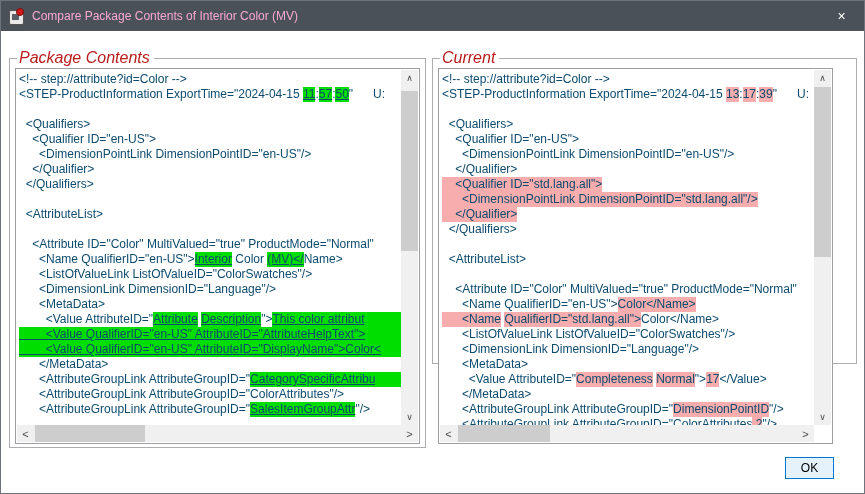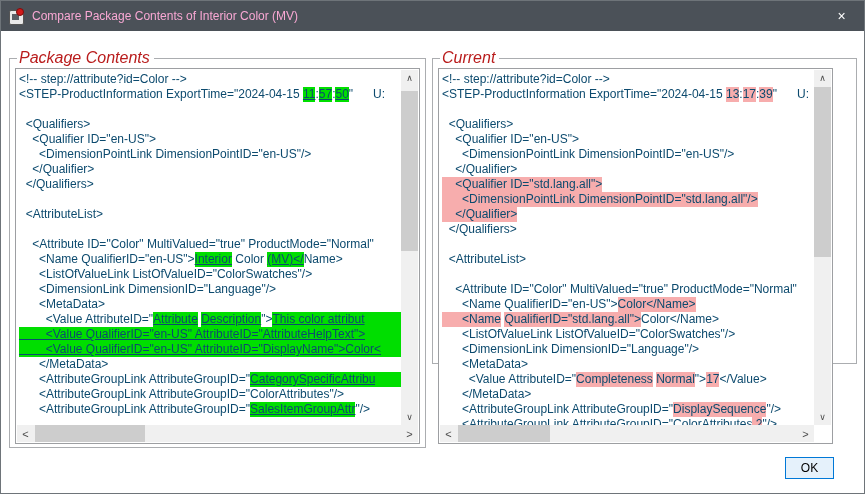--- a/index.html
+++ b/index.html
@@ -120,21 +120,21 @@
             <div class="code-line"><span>  &lt;AttributeList&gt;</span></div>
             <div class="code-line"><span></span></div>
             <div class="code-line"><span>    &lt;Attribute ID="Color" MultiValued="true" ProductMode="Normal"</span></div>
             <div class="code-line"><span>      &lt;Name QualifierID="en-US"&gt;</span><span class="hl-p">Color&lt;/Name&gt;</span></div>
             <div class="code-line"><span class="hl-p">      &lt;Name</span><span> </span><span class="hl-p">QualifierID="std.lang.all"&gt;</span><span>Color&lt;/Name&gt;</span></div>
             <div class="code-line"><span>      &lt;ListOfValueLink ListOfValueID="ColorSwatches"/&gt;</span></div>
             <div class="code-line"><span>      &lt;DimensionLink DimensionID="Language"/&gt;</span></div>
             <div class="code-line"><span>      &lt;MetaData&gt;</span></div>
             <div class="code-line"><span>        &lt;Value AttributeID="</span><span class="hl-p">Completeness</span><span> </span><span class="hl-p">Normal</span><span>"&gt;</span><span class="hl-p">17</span><span>&lt;/Value&gt;</span></div>
             <div class="code-line"><span>      &lt;/MetaData&gt;</span></div>
-            <div class="code-line"><span>      &lt;AttributeGroupLink AttributeGroupID="</span><span class="hl-p">DisplaySequence</span><span>"/&gt;</span></div>
+            <div class="code-line"><span>      &lt;AttributeGroupLink AttributeGroupID="</span><span class="hl-p">DimensionPointID</span><span>"/&gt;</span></div>
             <div class="code-line"><span>      &lt;AttributeGroupLink AttributeGroupID="ColorAttributes</span><span class="hl-p"> 2</span><span>"/&gt;</span></div>
           </div>
         <div class="vscroll">
           <div class="sb-arrow sb-up">∧</div>
           <div class="vthumb"></div>
           <div class="sb-arrow sb-down">∨</div>
         </div>
         <div class="hscroll hs-gap">
           <div class="sb-arrow sb-left">&lt;</div>
           <div class="hthumb"></div>

